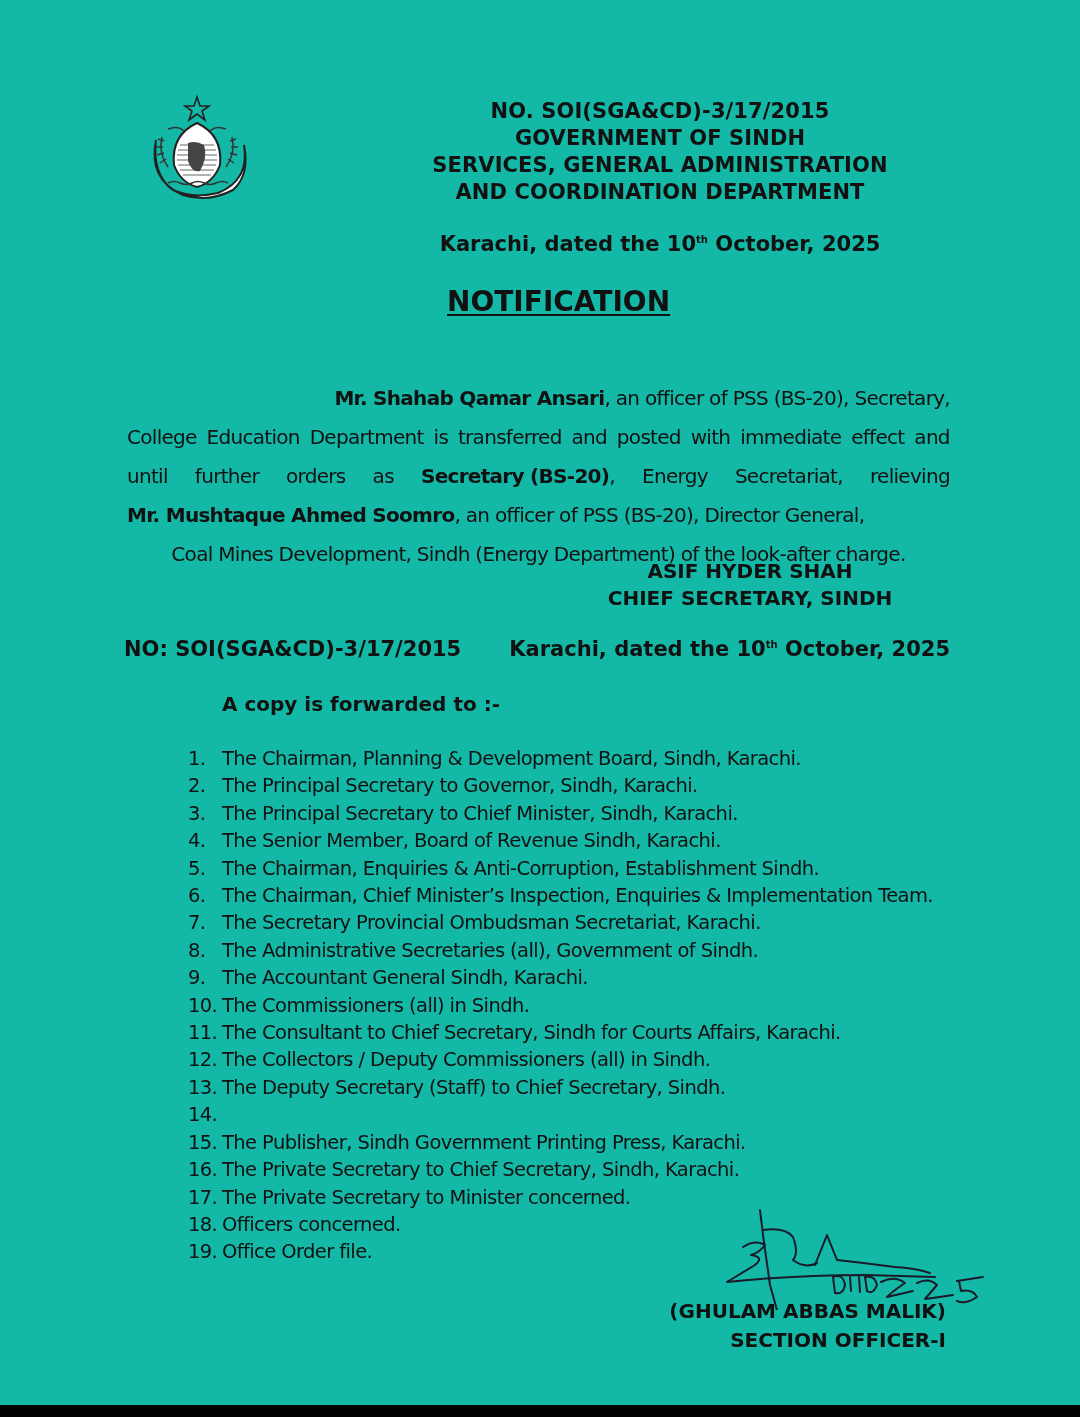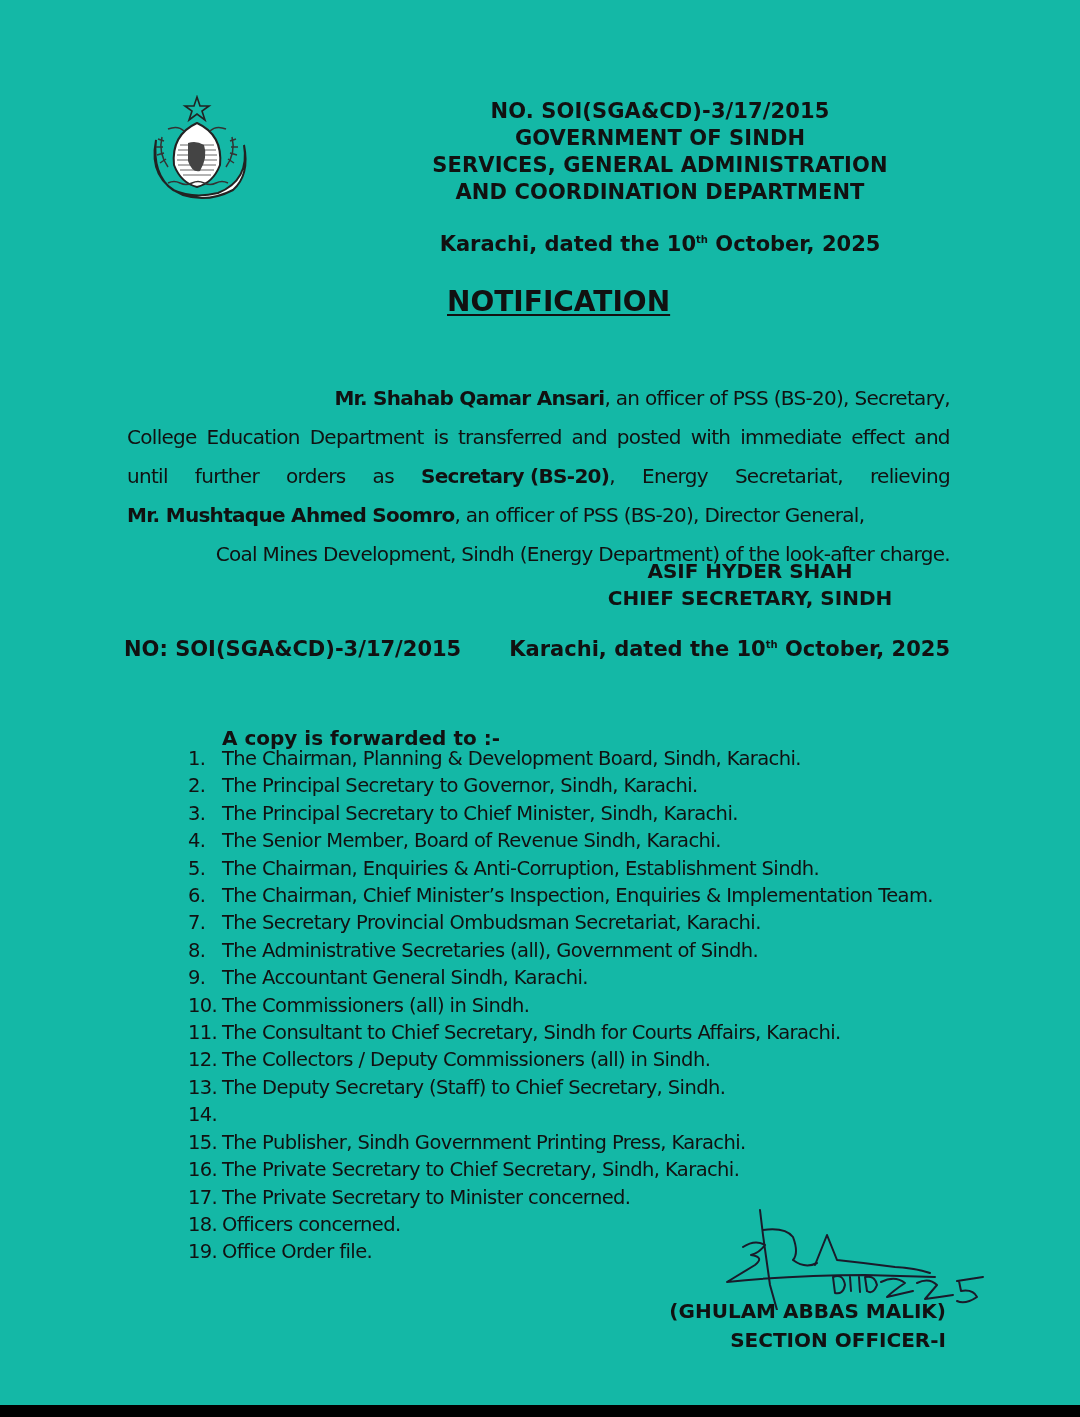--- a/index.html
+++ b/index.html
@@ -17,30 +17,30 @@
     .header-block div { white-space: nowrap; }
 
     .date-line { position: absolute; top: 232px; left: 400px; width: 520px; text-align: center; font-weight: bold; font-size: 21px; white-space: nowrap; }
     sup { font-size: 10px; vertical-align: 8px; line-height: 0; }
 
     .notif-title { position: absolute; left: 447px; top: 285px; font-weight: bold; font-size: 28px; text-decoration: underline; text-underline-offset: 3px; }
 
     .body-para { position: absolute; left: 127px; top: 335px; width: 823px; font-size: 20px; line-height: 39px; font-family: "DejaVu Sans", sans-serif; letter-spacing: -0.7px; margin-top: 44px; }
     .body-line { white-space: nowrap; display: flex; justify-content: space-between; }
     .body-line.first { justify-content: flex-end; }
-    .body-line.last { justify-content: flex-end; }
+    .body-line.last { justify-content: center; }
     .body-line span { white-space: pre; }
     b { font-weight: bold; }
 
     .signatory { position: absolute; left: 560px; top: 558px; width: 380px; text-align: center; font-weight: bold; font-size: 20px; line-height: 27px; }
     .signatory div { white-space: nowrap; }
 
     .ref-row { position: absolute; left: 124px; top: 637px; width: 826px; display: flex; justify-content: space-between; font-weight: bold; font-size: 21px; white-space: nowrap; }
 
-    .copy-heading { position: absolute; left: 222px; top: 692px; font-weight: bold; font-size: 20px; white-space: nowrap; margin-top: 34px; }
+    .copy-heading { position: absolute; left: 222px; top: 692px; font-weight: bold; font-size: 20px; white-space: nowrap; }
 
     .dist-list { position: absolute; left: 188px; top: 745px; margin: 0; padding: 0; list-style: none; font-size: 19.5px; line-height: 27.4px; letter-spacing: -0.6px; }
     .dist-list li { white-space: nowrap; display: flex; }
     .dist-list .num { display: inline-block; width: 34px; }
 
     .signature { position: absolute; left: 715px; top: 1205px; width: 310px; height: 105px; }
 
     .officer { position: absolute; left: 586px; top: 1297px; width: 360px; text-align: right; font-weight: bold; font-size: 20px; line-height: 29px; }
     .officer div { white-space: nowrap; }
   </style>

